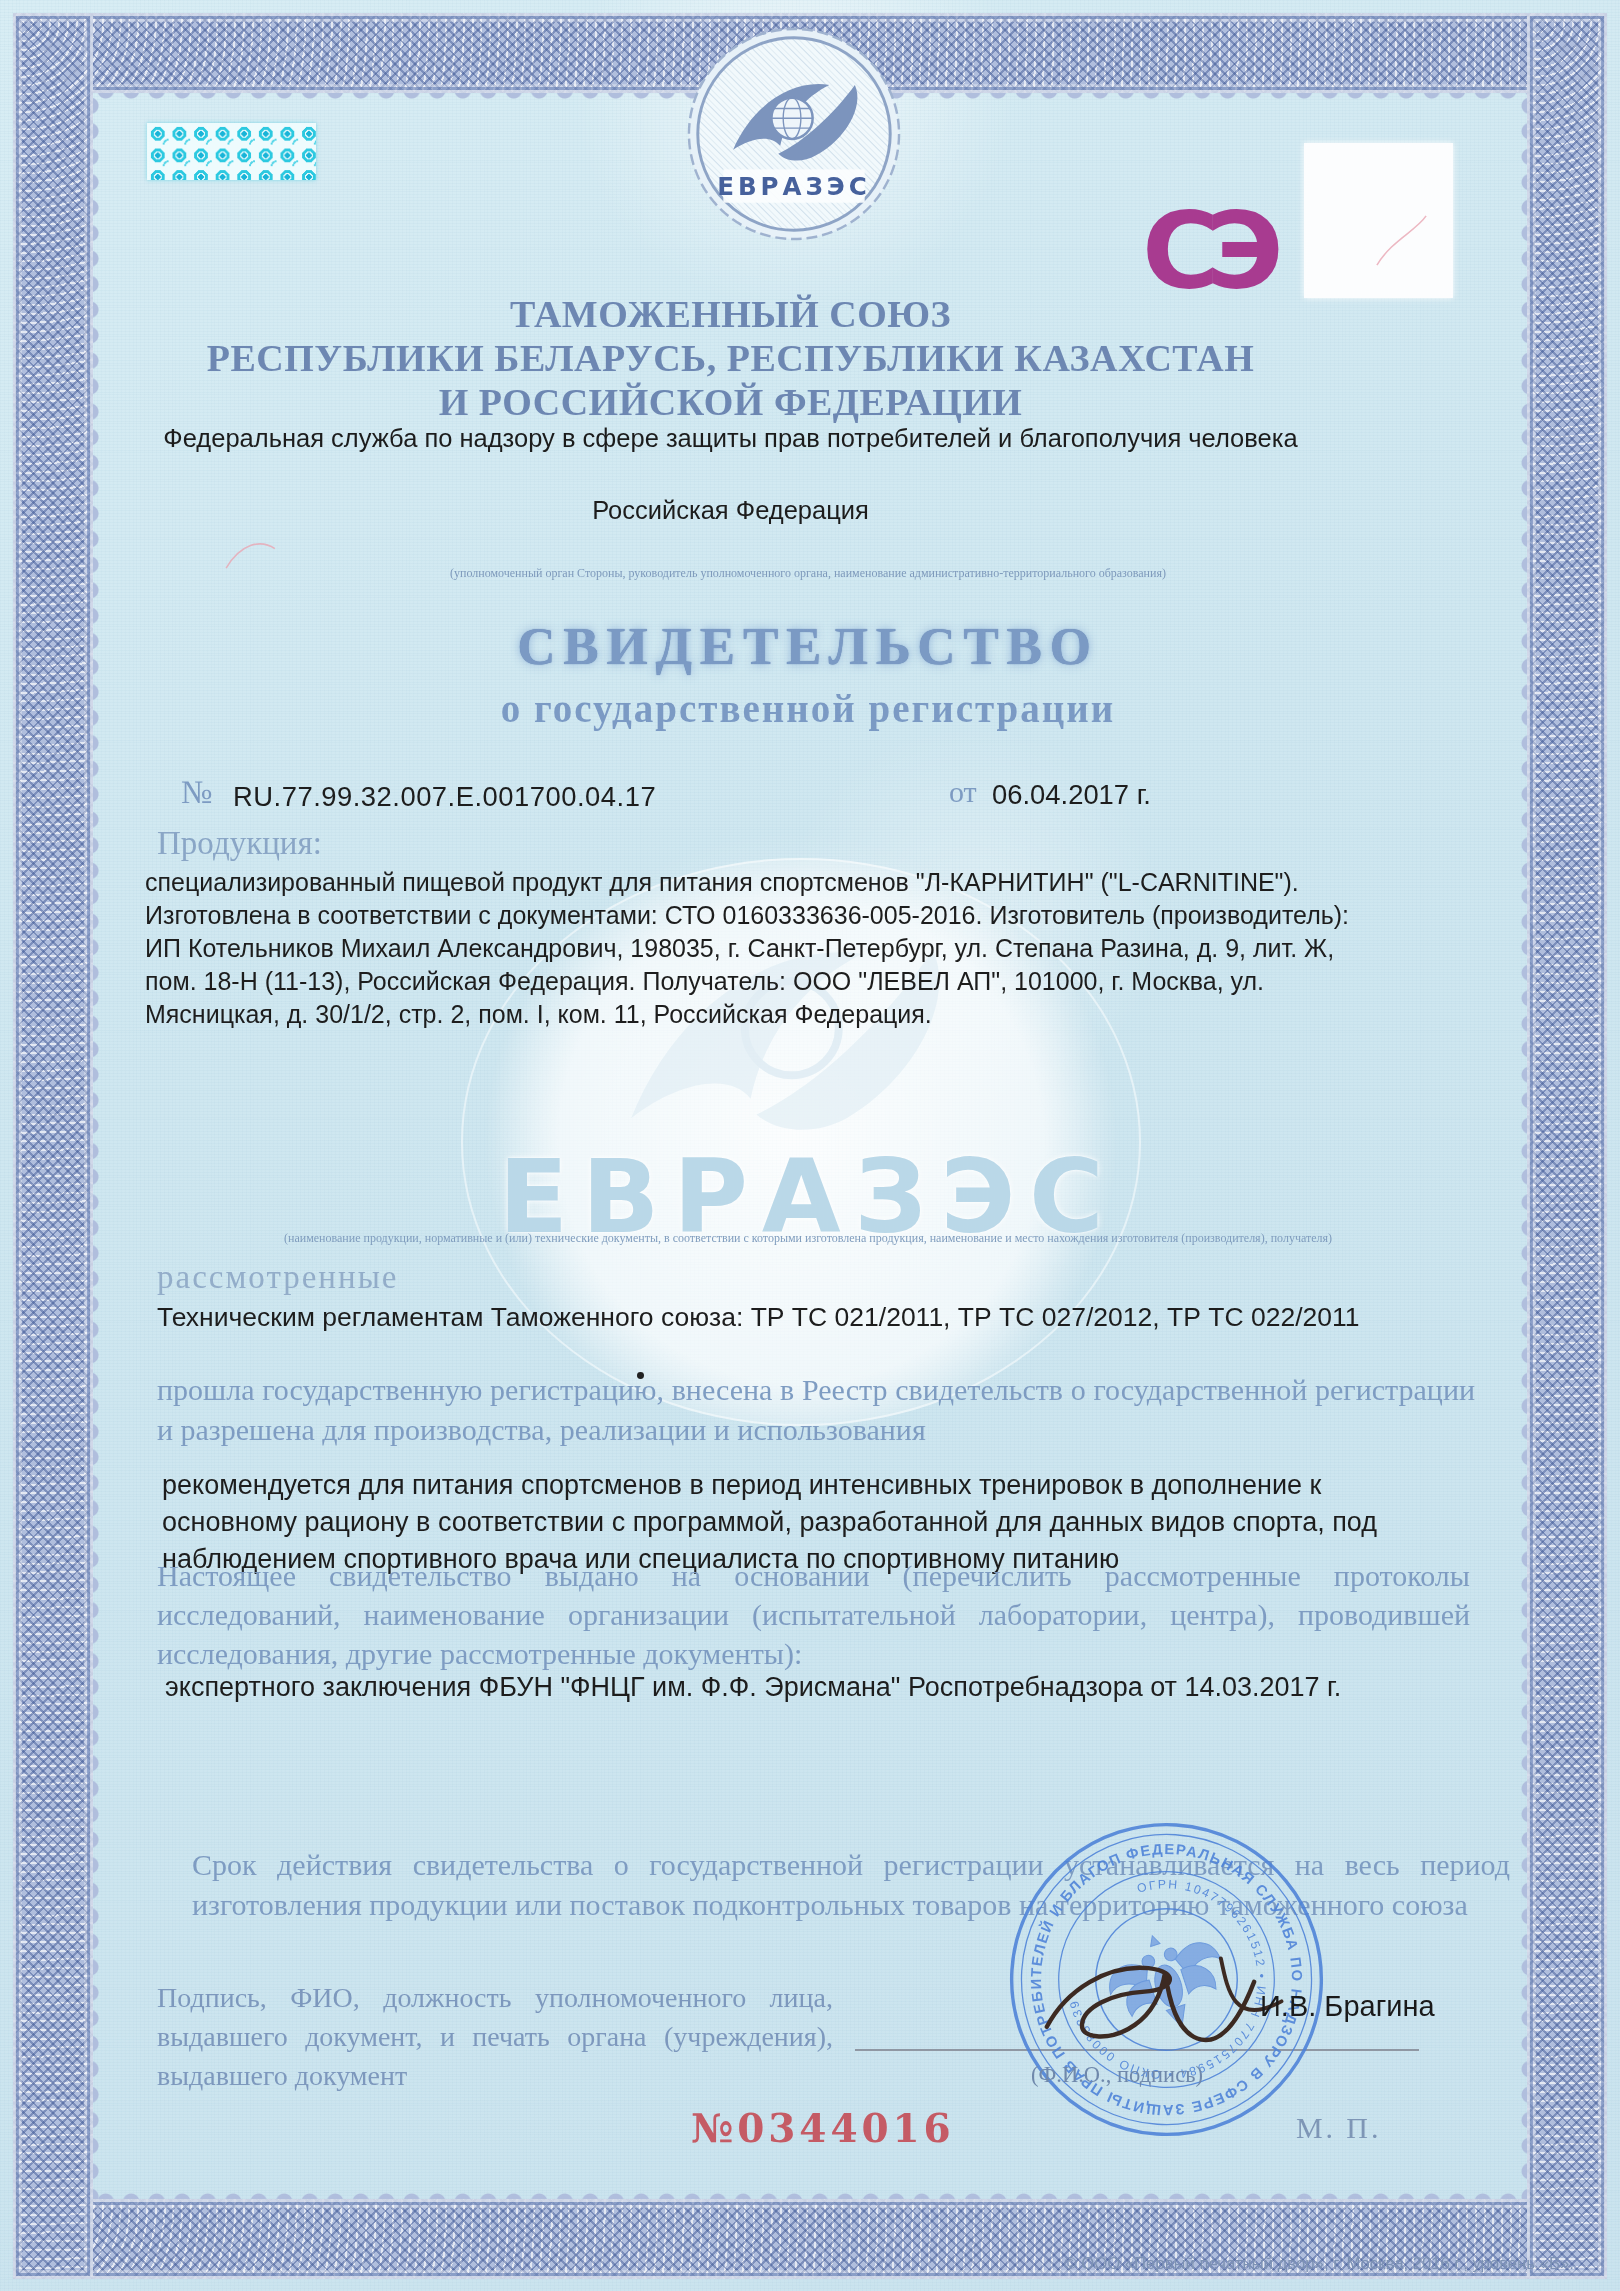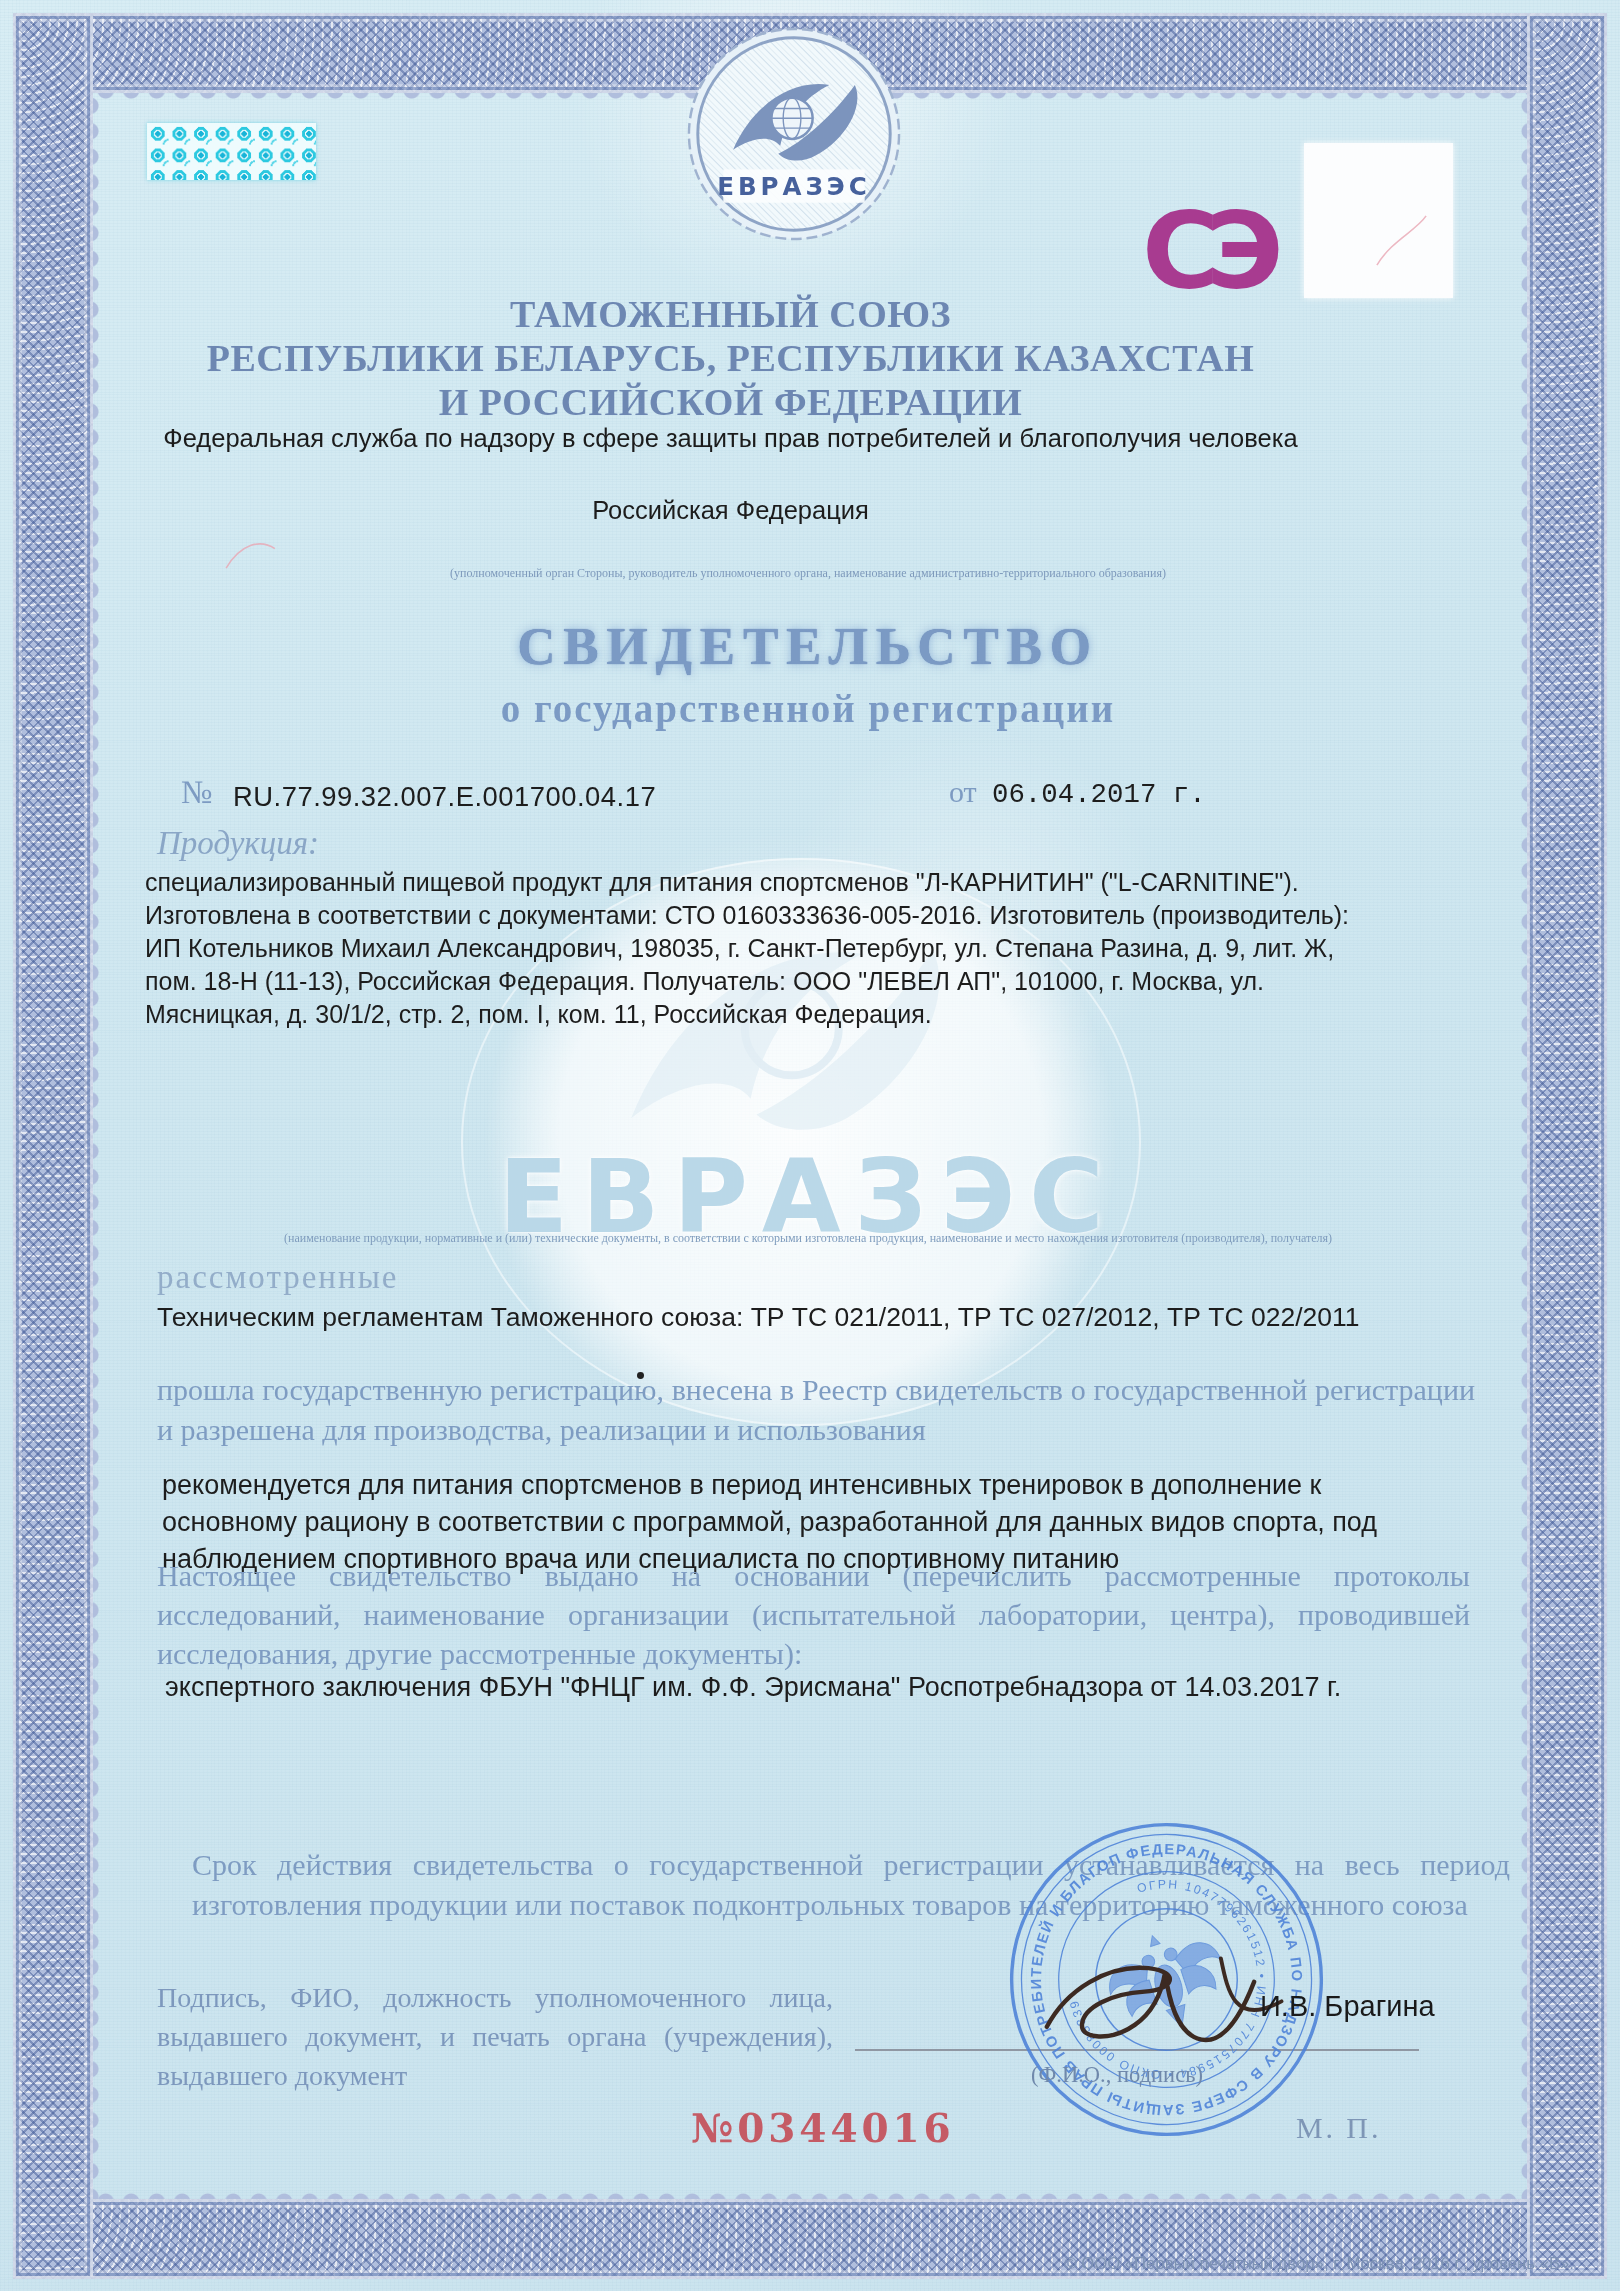--- a/index.html
+++ b/index.html
@@ -74,22 +74,22 @@
   .auth{left:59px;width:1343px;text-align:center;color:#1c1c1c;font-family:"Liberation Sans",sans-serif;font-size:25.5px;line-height:36px;}
   .auth1{top:420px}.auth2{top:456px}.auth3{top:492px}
   .note{left:127px;width:1362px;text-align:center;color:#7d99bb;font-size:12px;}
   .note1{top:566px}.note2{top:1231px;color:#7f9cbd}
   .title{left:127px;top:616px;width:1362px;text-align:center;color:#7b9ac4;font-weight:bold;font-size:53px;letter-spacing:7.8px;
     text-shadow:0 0 1px #5f7fae,0 0 9.8px rgba(140,175,215,.9);}
   .subtitle{left:127px;top:686px;width:1362px;text-align:center;color:#7b9ac4;font-weight:bold;font-size:39px;letter-spacing:2px;}
   .numlabel{left:181px;top:774px;color:#7d9bc2;font-size:33px;}
   .numvalue{left:233px;top:781px;color:#1d1d1d;font-family:"Liberation Sans",sans-serif;font-size:27.4px;letter-spacing:0.5px;}
   .datelabel{left:949px;top:775px;color:#7d9bc2;font-size:30px;}
-  .datevalue{left:992px;top:779px;color:#1d1d1d;font-family:Liberation Mono, monospace;font-size:27.4px;}
-  .prodlabel{left:157px;top:825px;color:#8aa6c6;font-size:33px;font-style:italic;}
+  .datevalue{left:992px;top:779px;color:#1d1d1d;font-family:Liberation Sans, sans-serif;font-size:27.4px;}
+  .prodlabel{left:157px;top:825px;color:#8aa6c6;font-size:33px;}
   .prodtext{left:145px;top:866px;width:1235px;color:#1d1d1d;font-family:"Liberation Sans",sans-serif;font-size:25px;line-height:33px;}
   .conflabel{left:157px;top:1259px;color:#93adc9;font-size:33px;letter-spacing:2px;}
   .conftext{left:157px;top:1302px;width:1353px;color:#1d1d1d;font-family:"Liberation Sans",sans-serif;font-size:26.5px;}
   .dot{left:637px;top:1372px;width:6.9px;height:6.9px;border-radius:50%;background:#222;}
   .regstat{left:157px;top:1370px;width:1318px;color:#7e9cc2;font-size:30px;line-height:40px;text-align:justify;}
   .recom{left:162px;top:1467px;width:1274px;color:#1d1d1d;font-family:"Liberation Sans",sans-serif;font-size:27px;line-height:37px;}
   .basis{left:157px;top:1556px;width:1313px;color:#7e9cc2;font-size:30px;line-height:39px;text-align:justify;}
   .basisdoc{left:165px;top:1672px;width:1353px;color:#1d1d1d;font-family:"Liberation Sans",sans-serif;font-size:27px;}
   .validity{left:157px;top:1845px;width:1318px;color:#7e9cc2;font-size:30px;line-height:40px;text-align:justify;margin-left:35px;}
   .signote{left:157px;top:1978px;width:676px;color:#7d98bd;font-size:28px;line-height:39px;text-align:justify;}

